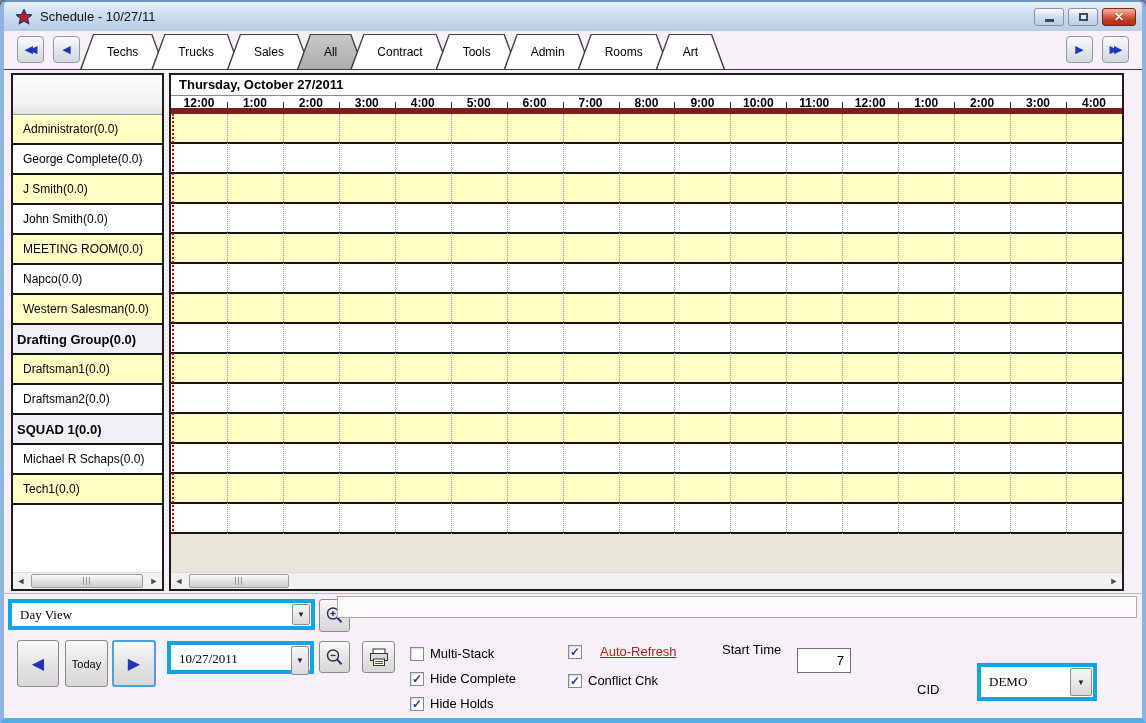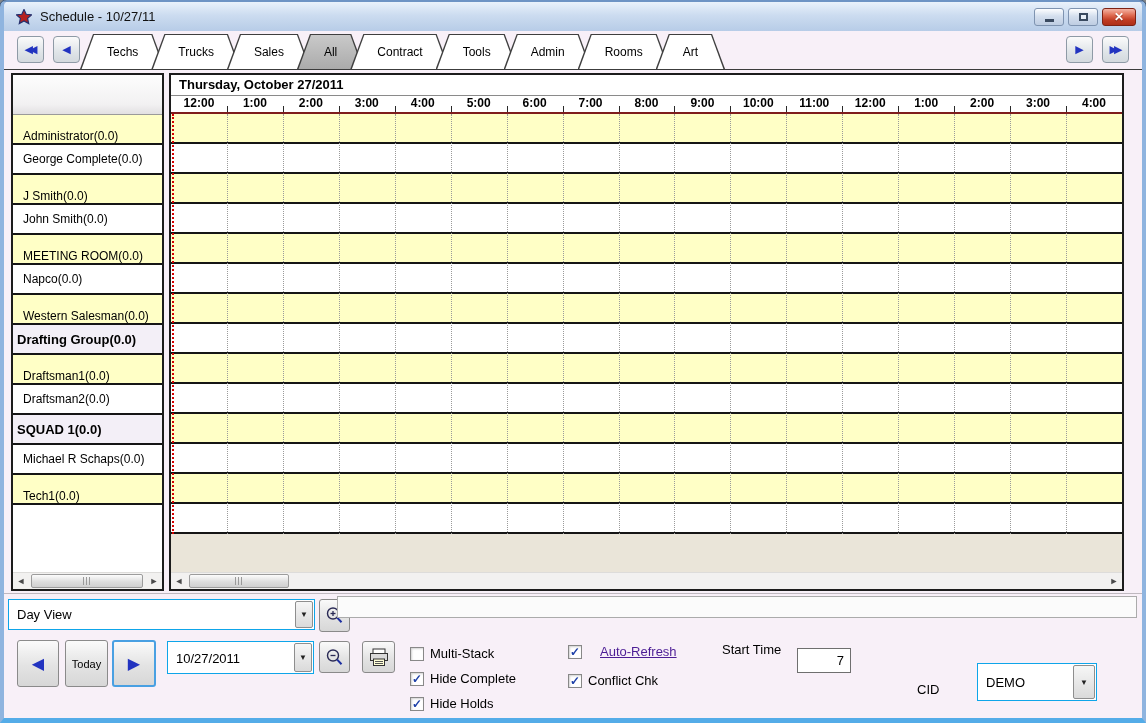--- a/index.html
+++ b/index.html
@@ -71,37 +71,37 @@
     display:flex; flex-direction:column;
   }
   .names-header {
     height:40px; background:linear-gradient(#FDFDFD,#F2F1F2 75%,#E2E0E2);
     border-bottom:1px solid #9A9A9A;
   }
   .name-row {
     height:30px; display:flex; align-items:center; padding-left:10px;
     font-size:12px; border-bottom:2px solid #151515; color:#000;
   }
-  .name-row.yellow { background:#FFFFC6;align-items:flex-end; }
+  .name-row.yellow { background:#FFFFC6; }
   .name-row.white  { background:#FFFFFF; }
   .name-row.group  { background:#F3EFF7; font-weight:bold; font-size:13px; padding-left:4px; }
   .names-filler { flex:1; background:#fff; }
 
   .panel-gap { width:5px; }
 
   .grid-panel {
     flex:1; height:518px; margin-right:18px; border:2px solid #1C1C1C;
     background:#fff; display:flex; flex-direction:column; position:relative;
   }
   .grid-date-header {
     height:21px; line-height:20px; background:#fff; border-bottom:1px solid #8A8A8A;
     font-weight:bold; font-size:13px; padding-left:8px;
   }
   .grid-time-header {
-    height:18px; background:#fff; border-bottom:2px solid #7f1d1d;
+    height:18px; background:#fff; border-bottom:6px solid #7f1d1d;
     display:flex; position:relative;
   }
   .time-cell { flex:1; text-align:center; font-weight:bold; font-size:12px; line-height:15px; }
   .tick { position:absolute; bottom:0; width:1px; height:6px; background:#2A2A2A; }
 
   .grid-body { height:420px; position:relative; }
   .band { height:30px; border-bottom:2px solid #151515; }
   .band.yellow { background:#FFFFC6; }
   .band.white  { background:#FFFFFF; }
   .gridline { position:absolute; top:0; bottom:0; width:0; border-left:1px dotted #9A9A9A; }
@@ -115,22 +115,22 @@
   .sb-thumb {
     position:absolute; top:1px; height:14px; border:1px solid #9C9C9C; border-radius:2px;
     background:linear-gradient(#FCFCFC,#DCDCDC 60%,#D0D0D0);
     display:flex; align-items:center; justify-content:center;
   }
   .sb-grip { width:8px; height:8px; background:repeating-linear-gradient(90deg,#9A9A9A 0 1px,transparent 1px 3px); }
 
   
   .bottom { height:124px; background:#F8F0F8; position:relative; border-top:1px solid #BFB8BF; }
   .combo {
-    background:#fff; border:1px solid #0ea5e9; display:flex; align-items:center;
-    font-size:13px; color:#000; position:absolute;
+    background:#fff; border:4px solid #0ea5e9; display:flex; align-items:center;
+    font-size:13px; color:#000; position:absolute;font-family:Liberation Serif, serif;
   }
   .combo .combo-text { flex:1; padding-left:8px; }
   .combo .combo-btn {
     width:18px; align-self:stretch; border:1px solid #8E8E8E; border-radius:2px;
     background:linear-gradient(#F6F6F6,#DADADA); margin:1px;
     display:flex; align-items:center; justify-content:center; font-size:8px; color:#222;
   }
   .btn {
     position:absolute; border:1px solid #8A8A8A; border-radius:3px;
     background:linear-gradient(#FAFAFA,#E3E3E3 55%,#D7D7D7);
@@ -142,21 +142,21 @@
   .field { position:absolute; background:#FBFBFB; border:1px solid #ABABAB; }
   .cbx { position:absolute; display:flex; align-items:center; font-size:13px; color:#000; }
   .cb-box {
     width:14px; height:14px; background:#fff; border:1px solid #888;
     box-shadow:inset 1px 1px 2px rgba(0,0,0,0.18);
     display:flex; align-items:center; justify-content:center;
     font-size:12px; font-weight:bold; color:#1D3FA8; margin-right:6px;
   }
   .cb-box .mark { visibility:hidden; }
   .cbx.checked .cb-box .mark { visibility:visible; }
-  .cbx .link { color:#4c1d95; text-decoration:underline; margin-left:12px; }
+  .cbx .link { color:#b91c1c; text-decoration:underline; margin-left:12px; }
   .plain-label { position:absolute; font-size:13px; color:#000; }
   .num-input {
     position:absolute; border:1px solid #6F6F6F; background:#fff; font-size:13px;
     text-align:right; padding-right:6px; font-family:"Liberation Sans", sans-serif;
   }
 </style>
 </head>
 <body>
 
 <div class="window">

